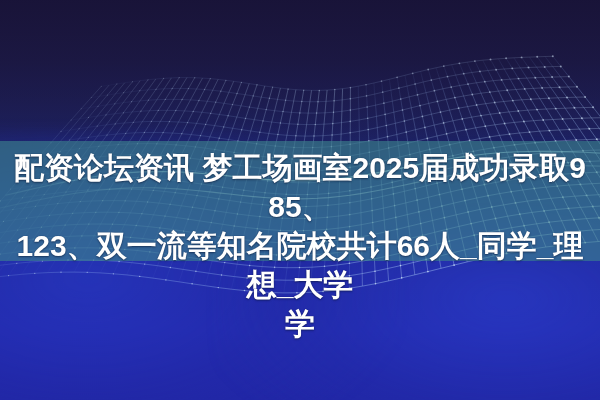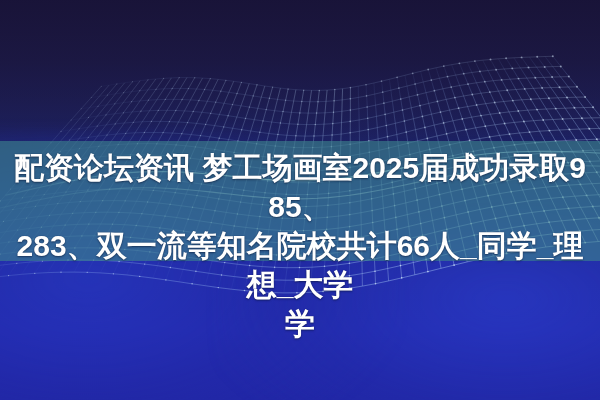--- a/index.html
+++ b/index.html
@@ -728,17 +728,17 @@
           <path d="M5.4 195.3L17.0 192.6L28.6 189.9L40.2 187.3L51.7 184.8L63.1 182.4L74.4 180.2L85.7 178.1L96.9 176.3L108.0 174.8L119.1 173.6L130.1 172.6L141.0 171.9L151.9 171.6L162.7 171.5L173.5 171.7L184.2 172.2L194.8 172.9L205.4 173.7L215.9 174.7L226.4 175.7L236.8 176.8L247.2 177.8L257.6 178.8L267.9 179.6L278.2 180.2L288.5 180.6L298.7 180.7L309.0 180.6L319.2 180.2L329.4 179.5L339.7 178.5L349.9 177.2L360.1 175.7L370.4 174.0L380.7 172.1L391.0 170.1L401.3 168.1L411.6 166.0L422.0 163.9L432.5 161.9L442.9 159.9L453.4 158.2L464.0 156.6L474.6 155.2L485.3 154.0L496.0 153.0L506.8 152.3L517.7 151.8L528.6 151.5L539.5 151.3L550.6 151.4L561.7 151.6L572.8 151.9L584.1 152.3L595.4 152.9L606.7 153.4L618.1 154.1L629.6 154.8" opacity="0.95"></path>
           <path d="M-6.6 209.4L5.2 206.9L17.1 204.3L28.8 201.9L40.5 199.5L52.2 197.2L63.8 195.2L75.3 193.3L86.8 191.7L98.2 190.3L109.6 189.2L120.9 188.4L132.2 187.9L143.4 187.7L154.6 187.8L165.7 188.2L176.8 188.9L187.8 189.7L198.8 190.8L209.8 191.9L220.7 193.1L231.6 194.3L242.4 195.5L253.2 196.6L264.0 197.5L274.8 198.2L285.5 198.7L296.2 198.9L307.0 198.7L317.7 198.3L328.4 197.6L339.1 196.5L349.8 195.2L360.5 193.6L371.2 191.7L382.0 189.7L392.8 187.5L403.5 185.2L414.3 182.9L425.2 180.6L436.0 178.4L447.0 176.3L457.9 174.3L468.9 172.5L479.9 170.9L490.9 169.4L502.1 168.3L513.2 167.3L524.4 166.6L535.7 166.1L547.0 165.7L558.3 165.6L569.7 165.6L581.2 165.7L592.7 165.9L604.3 166.2L615.9 166.6L627.5 167.1L639.2 167.6" opacity="0.55"></path>
         </g>
     </svg>
   </div>
 
   <div class="teal-band"></div>
 
   <div class="headline">
     <span class="ln">配资论坛资讯 梦工场画室2025届成功录取985、</span>
-    <span class="ln">283、双一流等知名院校共计66人_同学_理想_大学</span>
+    <span class="ln">123、双一流等知名院校共计66人_同学_理想_大学</span>
     <span class="ln">学</span>
   </div>
 
 </div>
 
 </body></html>

